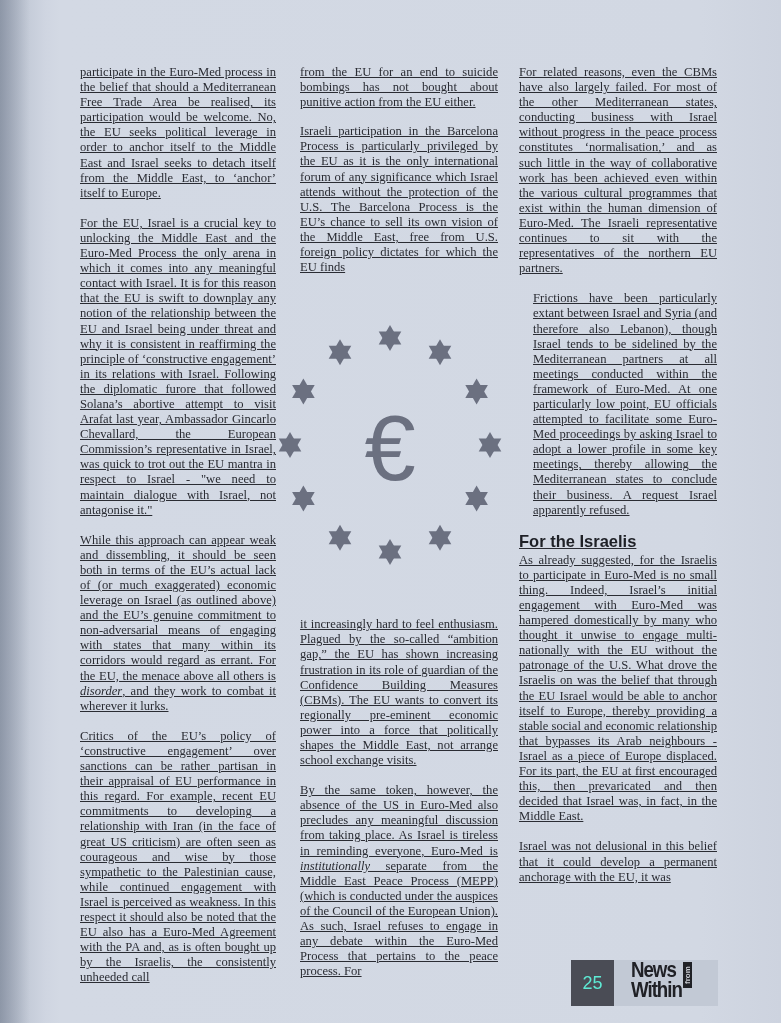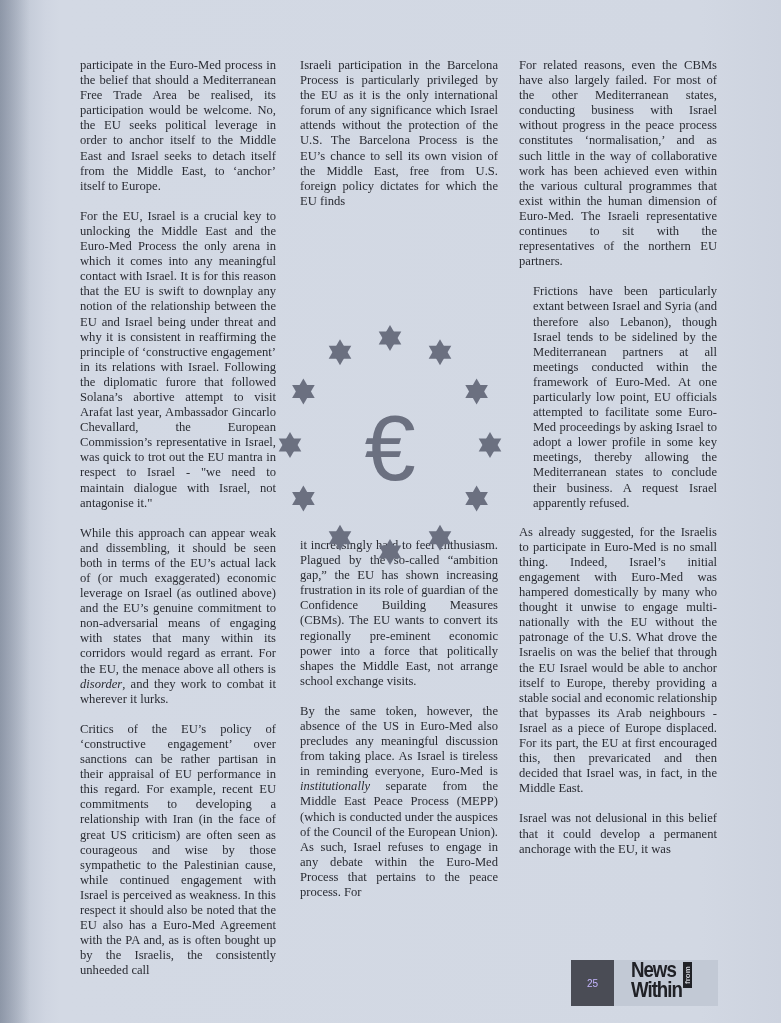--- a/index.html
+++ b/index.html
@@ -12,23 +12,24 @@
     }
     .page {
       position: absolute; left: 0; top: 0; width: 781px; height: 1023px;
       background: linear-gradient(90deg, #aeb7c6 0px, #c3cad7 25px, #cfd5e1 45px, #d3d9e4 60px, #d2d8e3 700px, #cdd3df 781px);
     }
     .gutter-shadow {
       position: absolute; left: 0; top: 0; width: 30px; height: 1023px;
       background: linear-gradient(90deg, rgba(80,90,110,0.35), rgba(80,90,110,0));
     }
     .col {
-      position: absolute; top: 58px;
+      position: absolute; top: 65px;
       font-size: 12.6px; line-height: 15.1px;
       text-align: justify;
+      text-decoration: underline;
     }
     .col p { margin: 0 0 15px 0; }
     .col1 { left: 80px; width: 196px; }
     .col2 { left: 300px; width: 198px; }
     .col3 { left: 519px; width: 198px; }
     h2.sub {
       font-family: "Liberation Sans", "DejaVu Sans", sans-serif;
       font-weight: bold; font-size: 16.5px; line-height: 18px;
       margin: 0 0 3px 0; color: #1e2026;
     }
@@ -37,23 +38,23 @@
     em { font-style: italic; }
     .emblem {
       position: absolute; left: 272px; top: 322px; width: 236px; height: 246px;
     }
     .footer-badge {
       position: absolute; left: 571px; top: 960px; width: 147px; height: 46px;
       display: flex; align-items: stretch;
       background: #c2c9d5;
     }
     .page-num-box {
-      width: 43px; background: #4a4c55; color: #c4b5fd;
+      width: 43px; background: #4a4c55; color: #5eead4;
       font-family: "Liberation Sans", "DejaVu Sans", sans-serif;
-      font-size: 10px; display: flex; align-items: center; justify-content: center;
+      font-size: 18px; display: flex; align-items: center; justify-content: center;
     }
     .logo {
       display: flex; align-items: flex-start; margin-left: 17px;
     }
     .logo-words {
       display: flex; flex-direction: column;
       font-family: "Liberation Sans", "DejaVu Sans", sans-serif;
       font-weight: bold; color: #202126; font-size: 22px; line-height: 20px;
       letter-spacing: -1.2px; transform: scaleX(0.85); transform-origin: left center;
     }
@@ -72,29 +73,31 @@
   <div class="gutter-shadow"></div>
 
   <div class="col col1">
     <p>participate in the Euro-Med process in the belief that should a Mediterranean Free Trade Area be realised, its participation would be welcome. No, the EU seeks political leverage in order to anchor itself to the Middle East and Israel seeks to detach itself from the Middle East, to ‘anchor’ itself to Europe.</p>
     <p>For the EU, Israel is a crucial key to unlocking the Middle East and the Euro-Med Process the only arena in which it comes into any meaningful contact with Israel. It is for this reason that the EU is swift to downplay any notion of the relationship between the EU and Israel being under threat and why it is consistent in reaffirming the principle of ‘constructive engagement’ in its relations with Israel. Following the diplomatic furore that followed Solana’s abortive attempt to visit Arafat last year, Ambassador Gincarlo Chevallard, the European Commission’s representative in Israel, was quick to trot out the EU mantra in respect to Israel - "we need to maintain dialogue with Israel, not antagonise it."</p>
     <p><span>While this approach can appear weak and dissembling, it should be seen both in terms of the EU’s actual lack of (or much exaggerated) economic leverage on Israel (as outlined above) and the EU’s genuine commitment to non-adversarial means of engaging with states that many within its corridors would regard as errant. For the EU, the menace above all others is </span><em>disorder</em><span>, and they work to combat it wherever it lurks.</span></p>
     <p>Critics of the EU’s policy of ‘constructive engagement’ over sanctions can be rather partisan in their appraisal of EU performance in this regard. For example, recent EU commitments to developing a relationship with Iran (in the face of great US criticism) are often seen as courageous and wise by those sympathetic to the Palestinian cause, while continued engagement with Israel is perceived as weakness. In this respect it should also be noted that the EU also has a Euro-Med Agreement with the PA and, as is often bought up by the Israelis, the consistently unheeded call</p>
   </div>
 
   <div class="col col2">
-    <p style="margin-bottom:3px;">Israeli participation in the Barcelona Process is particularly privileged by the EU as it is the only international forum of any significance which Israel attends without the protection of the U.S. The Barcelona Process is the EU’s chance to sell its own vision of the Middle East, free from U.S. foreign policy dictates for which the EU finds</p>
+    <p style="margin-bottom:14px;">from the EU for an end to suicide bombings has not bought about punitive action from the EU either.</p>
+    <p style="margin-bottom:16px;">Israeli participation in the Barcelona Process is particularly privileged by the EU as it is the only international forum of any significance which Israel attends without the protection of the U.S. The Barcelona Process is the EU’s chance to sell its own vision of the Middle East, free from U.S. foreign policy dictates for which the EU finds</p>
     <div class="emblem-space"></div>
     <p class="after-emblem">it increasingly hard to feel enthusiasm. Plagued by the so-called “ambition gap,” the EU has shown increasing frustration in its role of guardian of the Confidence Building Measures (CBMs). The EU wants to convert its regionally pre-eminent economic power into a force that politically shapes the Middle East, not arrange school exchange visits.</p>
     <p><span>By the same token, however, the absence of the US in Euro-Med also precludes any meaningful discussion from taking place. As Israel is tireless in reminding everyone, Euro-Med is </span><em>institutionally</em><span> separate from the Middle East Peace Process (MEPP) (which is conducted under the auspices of the Council of the European Union). As such, Israel refuses to engage in any debate within the Euro-Med Process that pertains to the peace process. For</span></p>
   </div>
 
   <div class="col col3">
     <p>For related reasons, even the CBMs have also largely failed. For most of the other Mediterranean states, conducting business with Israel without progress in the peace process constitutes ‘normalisation,’ and as such little in the way of collaborative work has been achieved even within the various cultural programmes that exist within the human dimension of Euro-Med. The Israeli representative continues to sit with the representatives of the northern EU partners.</p>
     <p style="text-align:justify; text-align-last:left; padding-left:14px; margin-bottom:14px;">Frictions have been particularly extant between Israel and Syria (and therefore also Lebanon), though Israel tends to be sidelined by the Mediterranean partners at all meetings conducted within the framework of Euro-Med. At one particularly low point, EU officials attempted to facilitate some Euro-Med proceedings by asking Israel to adopt a lower profile in some key meetings, thereby allowing the Mediterranean states to conclude their business. A request Israel apparently refused.</p>
+    <h2 class="sub" style="margin-top:4px;">For the Israelis</h2>
     <p>As already suggested, for the Israelis to participate in Euro-Med is no small thing. Indeed, Israel’s initial engagement with Euro-Med was hampered domestically by many who thought it unwise to engage multi-nationally with the EU without the patronage of the U.S. What drove the Israelis on was the belief that through the EU Israel would be able to anchor itself to Europe, thereby providing a stable social and economic relationship that bypasses its Arab neighbours - Israel as a piece of Europe displaced. For its part, the EU at first encouraged this, then prevaricated and then decided that Israel was, in fact, in the Middle East.</p>
     <p>Israel was not delusional in this belief that it could develop a permanent anchorage with the EU, it was</p>
   </div>
 
   <svg class="emblem" viewBox="0 0 236 246">
     <g id="stars">
         <g>
           <polygon points="118.0,3.0 129.3,22.5 106.7,22.5" fill="#6b7080"></polygon>
           <polygon points="118.0,29.0 106.7,9.5 129.3,9.5" fill="#6b7080"></polygon>
         </g>

